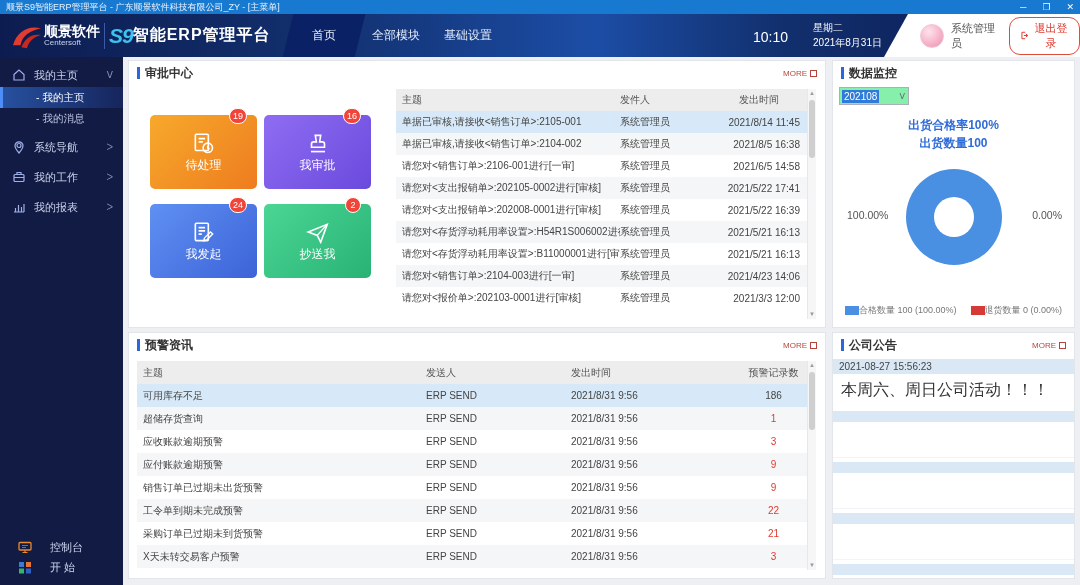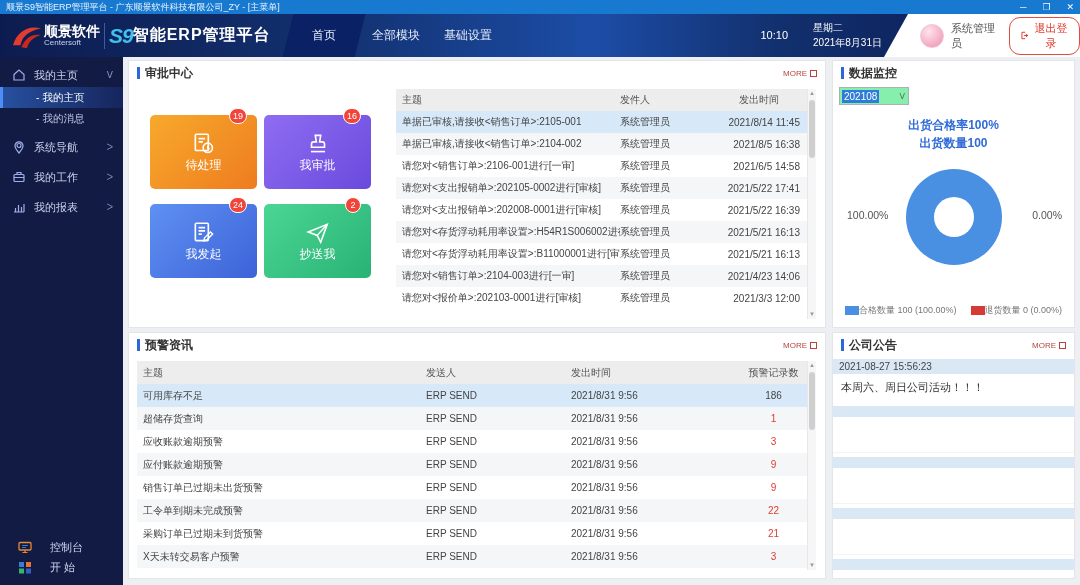--- a/index.html
+++ b/index.html
@@ -18,21 +18,21 @@
   .brand { position:absolute; left:10px; top:0; height:43px; display:flex; align-items:center; gap:0; }
   .brand-name { color:#fff; font-weight:bold; font-size:14px; line-height:14px; }
   .brand-sub { color:#c8d4ef; font-size:8px; }
   .brand-divider { width:1px; height:26px; background:#3c5aa8; margin:0 4px; }
   .s9 { font-size:21px; font-weight:bold; font-style:italic; color:#3fc1f0; letter-spacing:-1px; }
   .product { color:#fff; font-size:16px; font-weight:bold; letter-spacing:1px; }
   .nav { position:absolute; left:288px; top:0; height:43px; display:flex; }
   .nav-item { position:relative; width:72px; height:43px; display:flex; align-items:center; justify-content:center; color:#e8eefb; font-size:12px; cursor:pointer; }
   .nav-item.active { background:#0a2165; transform:skewX(-14deg); }
   .nav-item.active .nav-label { transform:skewX(14deg); display:block; }
-  .clock { position:absolute; right:292px; top:15px; color:#fff; font-size:11px; }
+  .clock { position:absolute; right:292px; top:15px; color:#fff; font-size:14px; }
   .datebox { position:absolute; right:198px; top:6px; color:#fff; font-size:10px; line-height:15px; text-align:left; }
   .header-right { position:absolute; right:0; top:0; width:196px; height:43px; background:#fff; clip-path:polygon(24px 0,100% 0,100% 100%,0 100%); display:flex; align-items:center; padding-left:36px; }
   .avatar { width:24px; height:24px; border-radius:50%; background:radial-gradient(circle at 35% 30%,#ffe3ec,#f3a8c0 70%,#e98aa9); border:1px solid #eec6d3; flex:0 0 auto; }
   .user-name { font-size:11px; color:#555; margin-left:7px; }
   .logout-btn { margin-left:12px; display:flex; align-items:center; gap:4px; border:1px solid #e04b3a; color:#e0392e; border-radius:11px; font-size:11px; padding:3px 10px; background:#fff; cursor:pointer; }
 
   
   .sidebar { position:absolute; left:0; top:57px; width:123px; bottom:0; background:#121b44; color:#cdd5ef; }
   .sb-group { display:flex; align-items:center; height:24px; padding-left:12px; font-size:11px; cursor:pointer; margin-top:6px; }
   .sb-group svg { margin-right:8px; flex:0 0 auto; }
@@ -105,21 +105,21 @@
   .a-sender { width:145px; }
   .a-time { width:160px; }
   .a-count { width:85px; text-align:center; color:#e03a30; }
   .al-rows .t-row:nth-of-type(1) { background:#d7e9f8; }
   .al-rows .t-row:nth-of-type(1) .a-count { color:#444; }
   .t-head .a-count { color:#555; }
 
   
   .notice-body { position:absolute; left:0; right:0; top:26px; bottom:0; overflow:hidden; }
   .n-strip { background:#d9e8f4; color:#444; font-size:10px; padding:2px 6px; }
-  .n-content { background:#fff; color:#333; font-size:11px; padding:6px 8px; min-height:28px; }
+  .n-content { background:#fff; color:#333; font-size:16px; padding:6px 8px; min-height:28px; }
   .n-empty-strip { background:#d9e8f4; height:11px; margin-top:4px; }
   .n-empty-body { background:#fff; height:36px; border-bottom:1px solid #f2f4f7; }
 </style>
 </head>
 <body>
 
 <div class="screen">
 
   <div class="titlebar">
     <span class="title">顺景S9智能ERP管理平台 - 广东顺景软件科技有限公司_ZY - [主菜单]</span>

